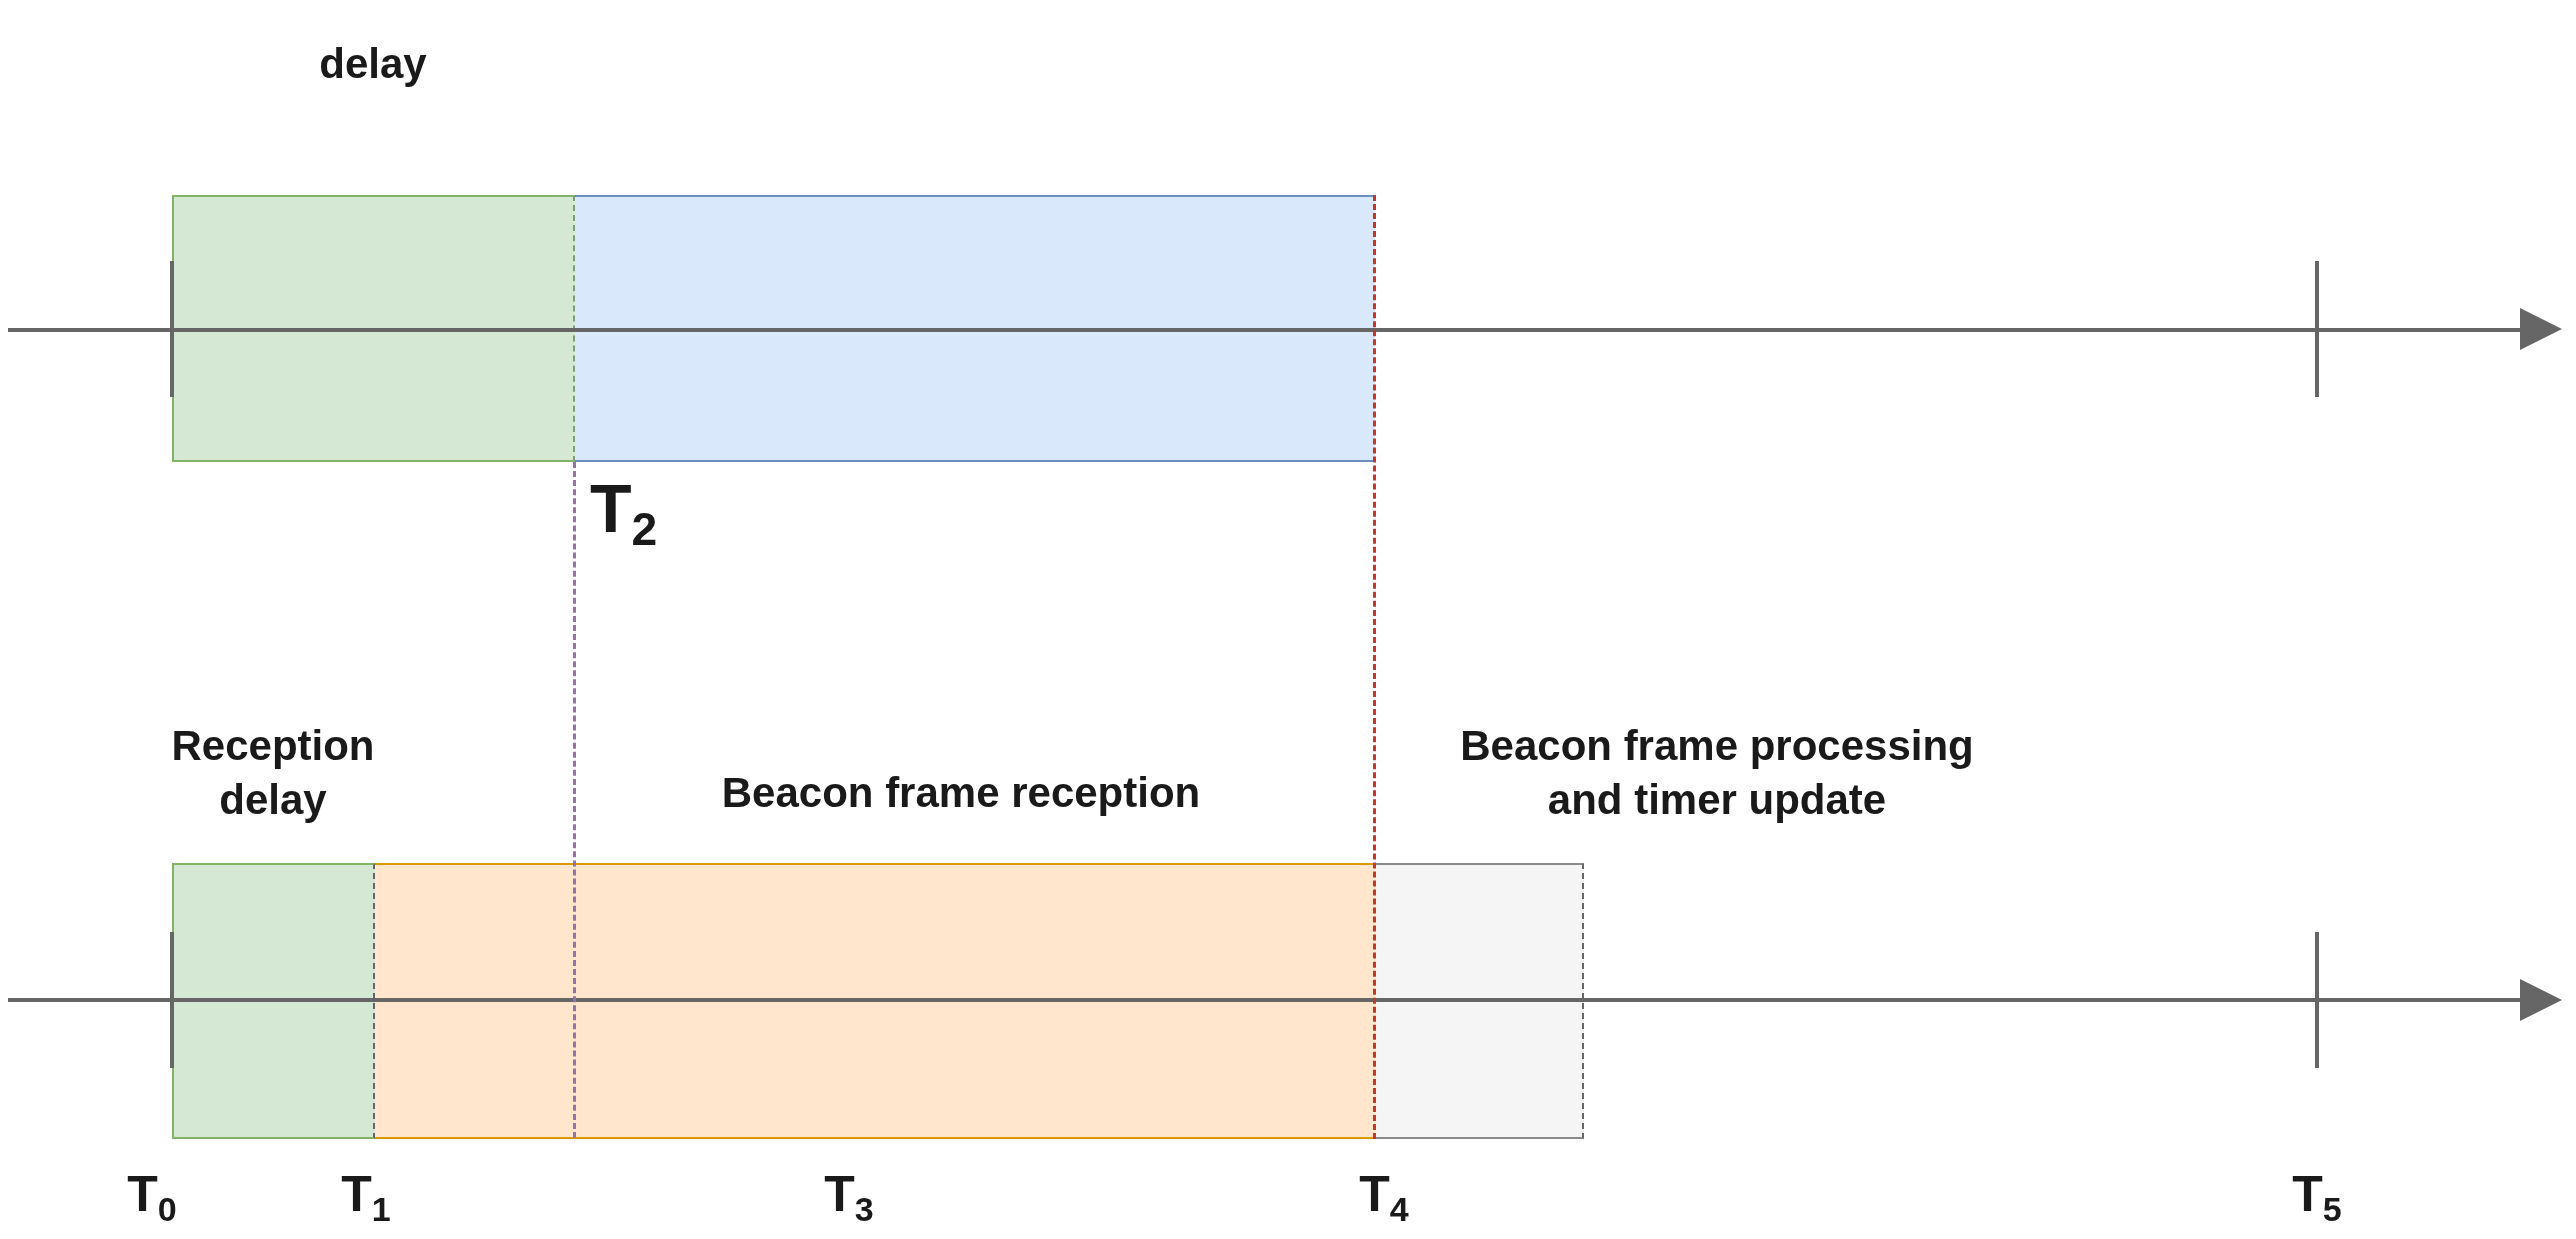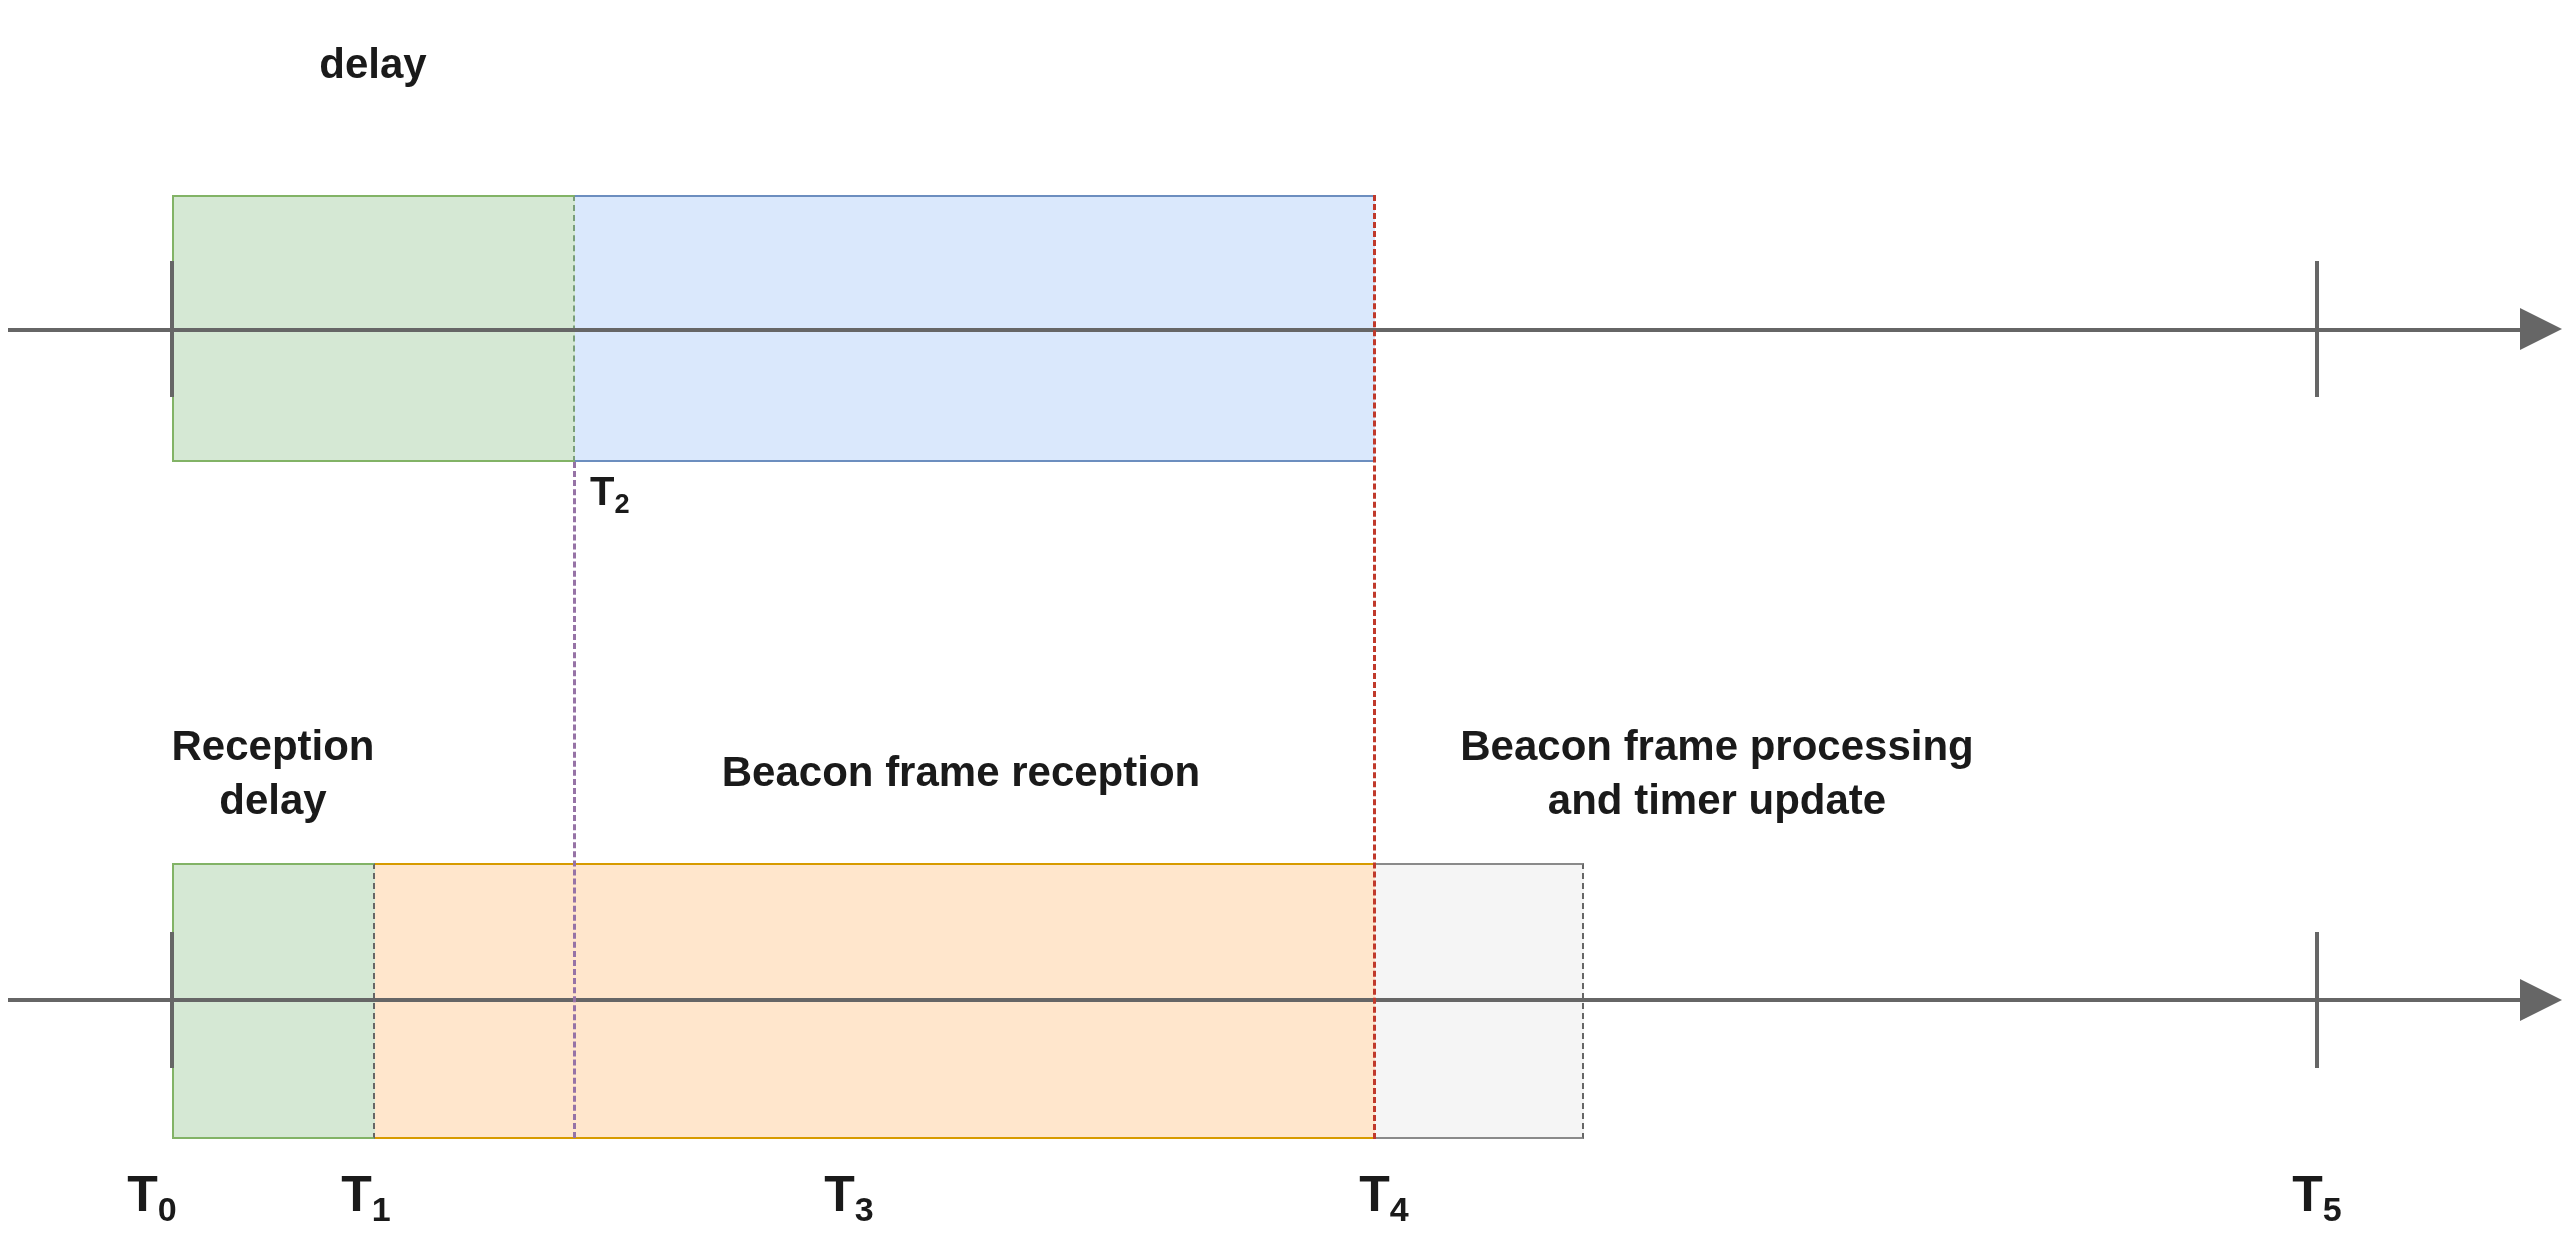--- a/index.html
+++ b/index.html
@@ -33,32 +33,32 @@
   .tick-x5{left:2315px;}
 
   .vline{position:absolute;width:0;z-index:3;}
   .vline-purple{left:573px;top:462px;height:676px;border-left:3.8px dashed #9673a6;}
   .vline-red{left:1373px;top:195px;height:944px;border-left:3.8px dashed #c0392b;}
 
   .lbl{position:absolute;z-index:4;font-weight:bold;font-size:42px;line-height:54px;text-align:center;white-space:nowrap;transform:translateX(-50%);}
   .lbl-transmission-delay{left:373px;top:37px;}
   .lbl-beacon-transmission{left:974px;top:77px;}
   .lbl-reception-delay{left:273px;top:719px;}
-  .lbl-beacon-reception{left:961px;top:745px;}
+  .lbl-beacon-reception{left:961px;top:766px;}
   .lbl-beacon-processing{left:1717px;top:719px;}
   .lbl span{display:block;}
 
   .tmark{position:absolute;z-index:4;font-weight:bold;font-size:50px;transform:translateX(-50%);top:1165px;white-space:nowrap;}
   .tmark .sub, .t2 .sub{font-size:0.68em;vertical-align:-0.28em;}
   .tmark-t0{left:152px;}
   .tmark-t1{left:366px;}
   .tmark-t3{left:849px;}
   .tmark-t4{left:1384px;}
   .tmark-t5{left:2317px;}
-  .t2{position:absolute;z-index:4;font-weight:bold;font-size:40px;left:590px;top:469px;white-space:nowrap;}
+  .t2{position:absolute;z-index:4;font-weight:bold;font-size:68px;left:590px;top:469px;white-space:nowrap;}
 </style>
 </head>
 <body>
 
 <div class="canvas">
 
   <div class="box box-green-top"></div>
   <div class="box box-blue"></div>
 
   <div class="box box-green-bottom"></div>

